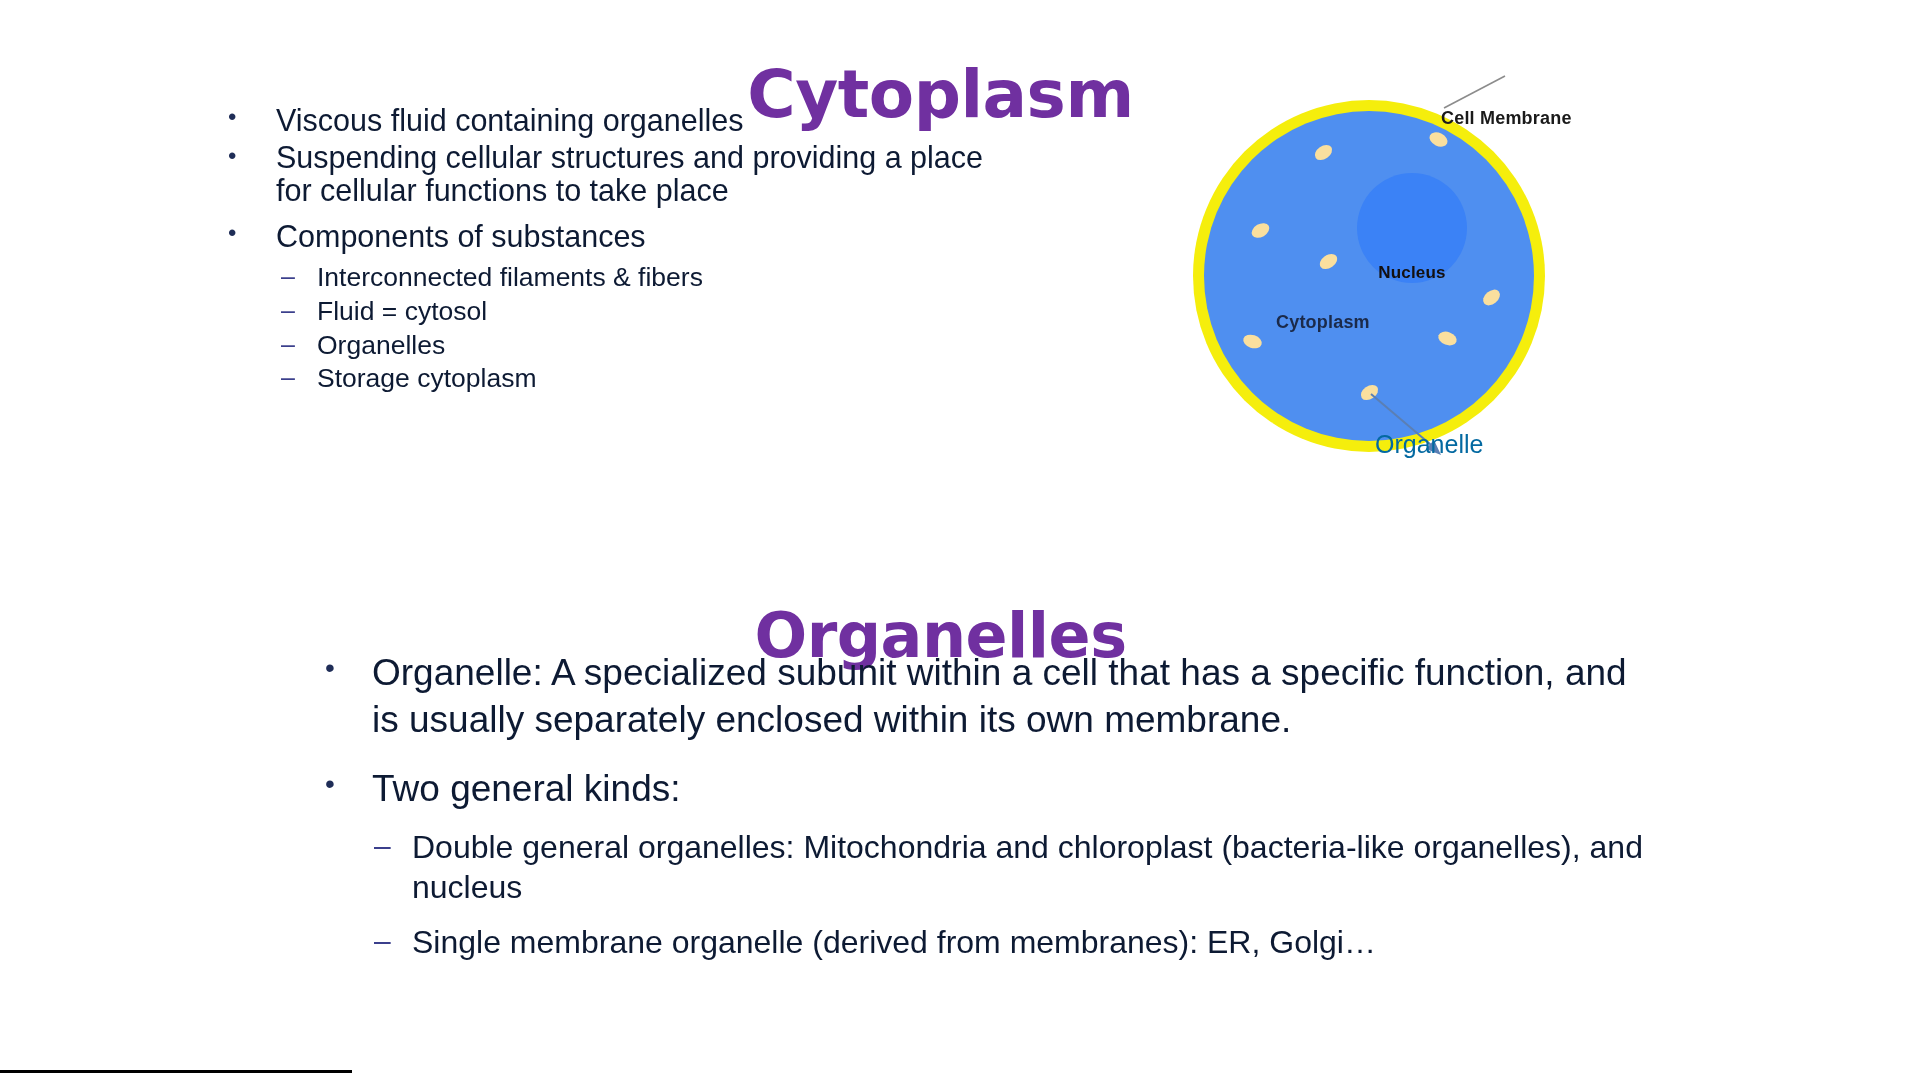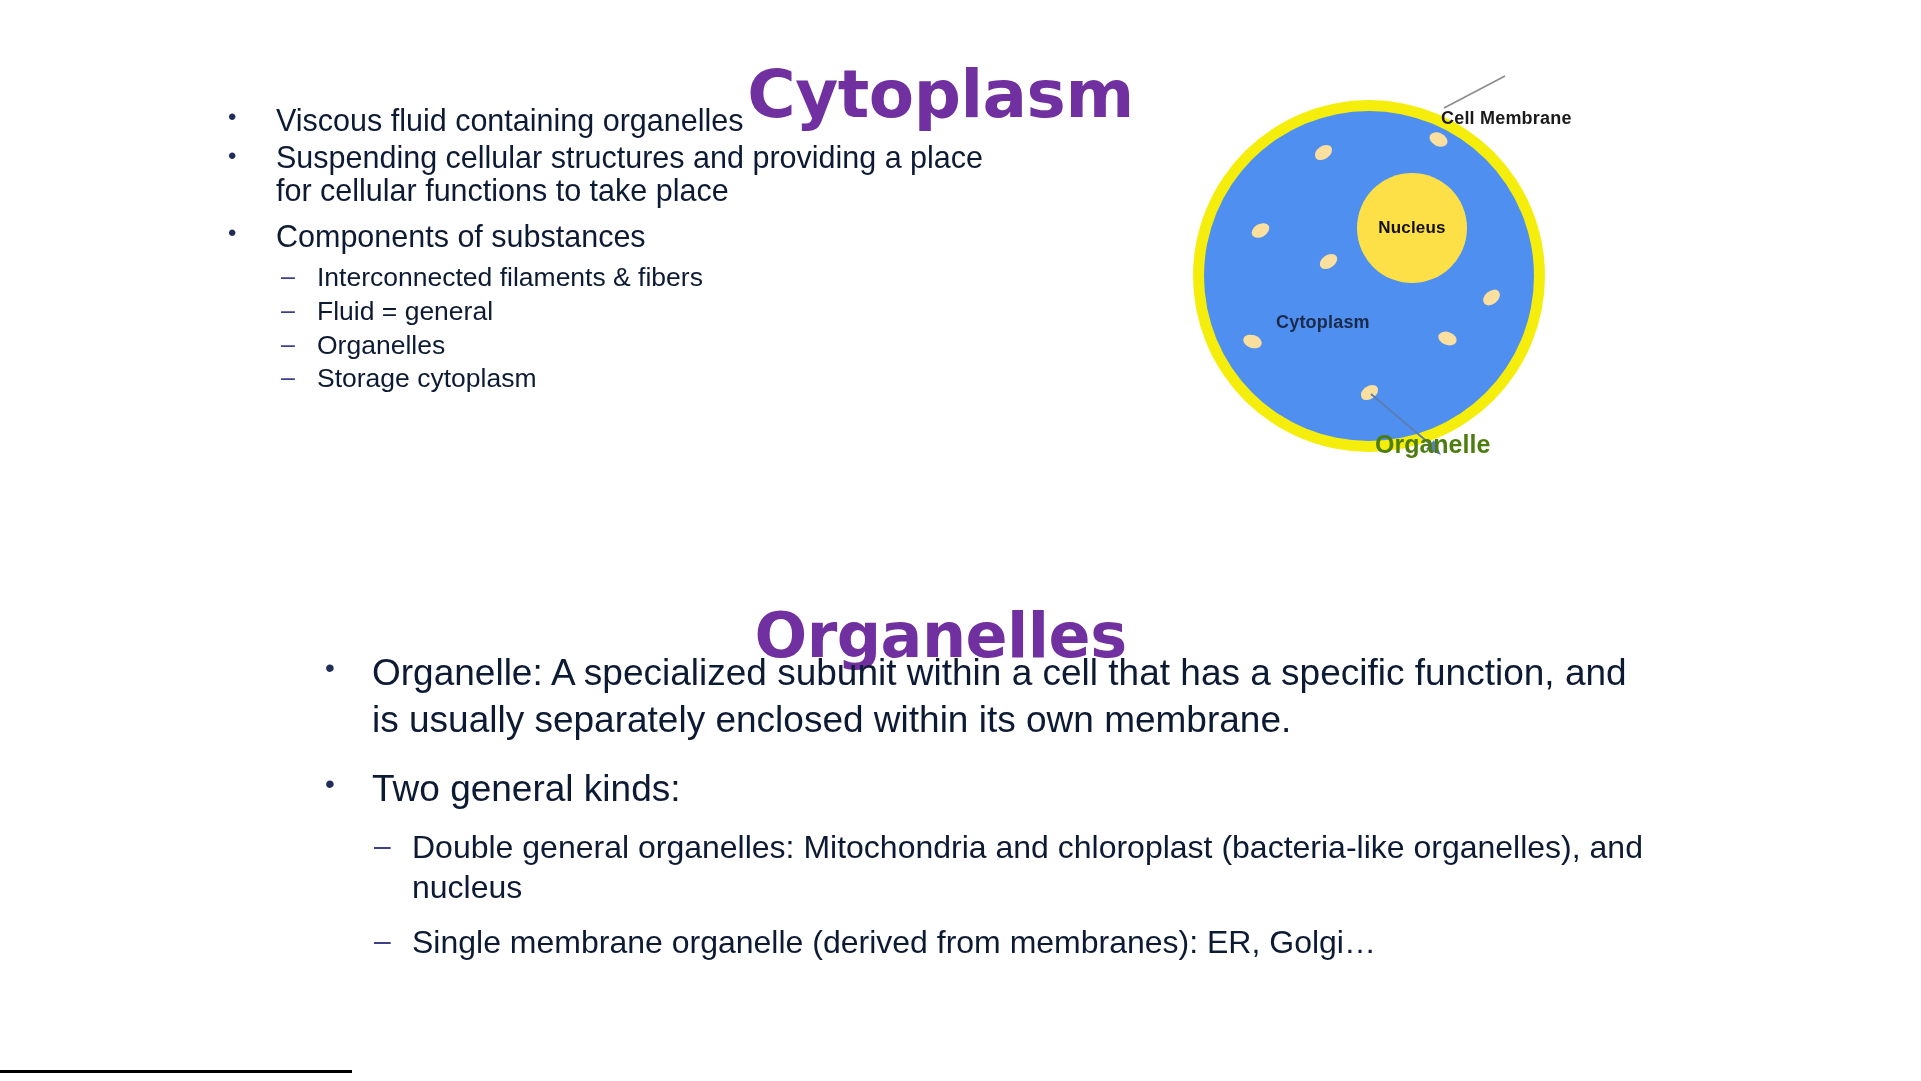--- a/index.html
+++ b/index.html
@@ -107,23 +107,23 @@
     left: 19px; top: 33px;
     width: 330px; height: 330px;
     border-radius: 50%;
     background: #4f8ff0;
   }
   #nucleus {
     position: absolute;
     left: 172px; top: 95px;
     width: 110px; height: 110px;
     border-radius: 50%;
-    background: #fde047;
+    background: #3b82f6;
     display: flex;
-    align-items: center;
+    align-items: flex-end;
     justify-content: center;
   }
   #nucleus-label {
     font-size: 17px;
     font-weight: bold;
     color: #14100f;
     letter-spacing: 0.2px;
   }
   #cytoplasm-label {
     position: absolute;
@@ -148,23 +148,22 @@
     font-weight: bold;
     color: #1a1a1a;
     white-space: nowrap;
     letter-spacing: 0.2px;
     margin-top: 24px;
   }
   #organelle-label {
     position: absolute;
     left: 190px; top: 352px;
     font-size: 25px;
-    color: #4d7c0f;
-    white-space: nowrap;
-    font-weight: bold;
+    color: #0369a1;
+    white-space: nowrap;
   }
   #leader-svg {
     position: absolute;
     left: 0; top: 0;
     width: 420px; height: 400px;
     overflow: visible;
   }
 
   
   #slide-organelles {
@@ -253,21 +252,21 @@
       <span class="b-text"> Components of substances</span>
     </li>
 
     <li class="b-row lvl2" style="margin-top:6px;">
       <span class="b-mark">–</span>
       <span class="b-text">Interconnected filaments &amp; fibers</span>
     </li>
 
     <li class="b-row lvl2">
       <span class="b-mark">–</span>
-      <span class="b-text">Fluid = general</span>
+      <span class="b-text">Fluid = cytosol</span>
     </li>
 
     <li class="b-row lvl2">
       <span class="b-mark">–</span>
       <span class="b-text">Organelles</span>
     </li>
 
     <li class="b-row lvl2">
       <span class="b-mark">–</span>
       <span class="b-text">Storage cytoplasm</span>

